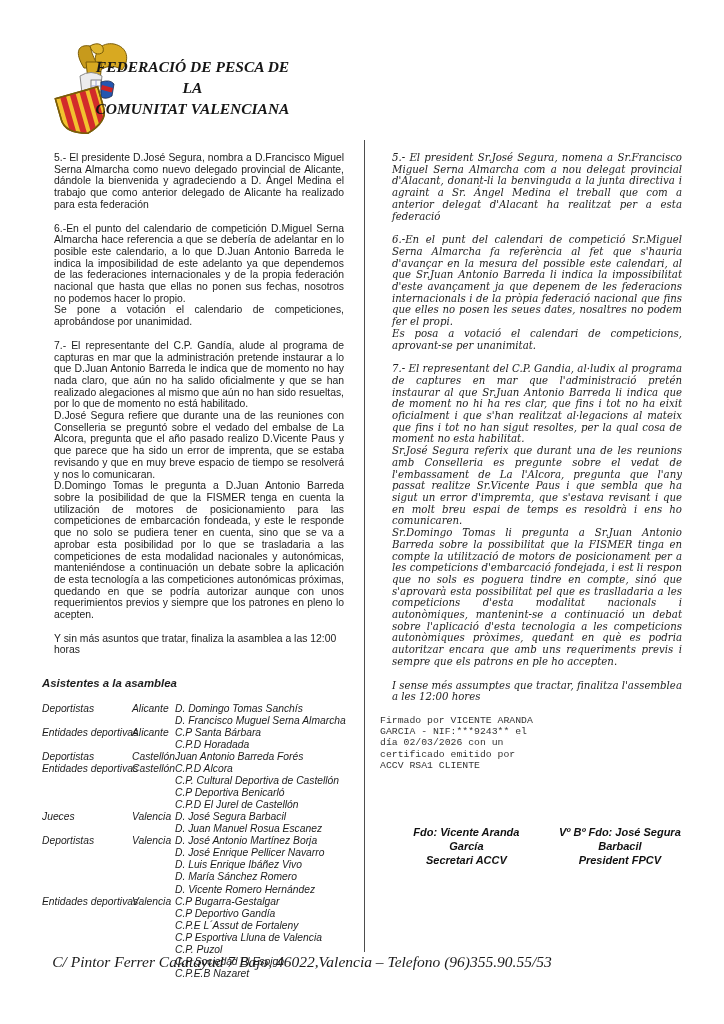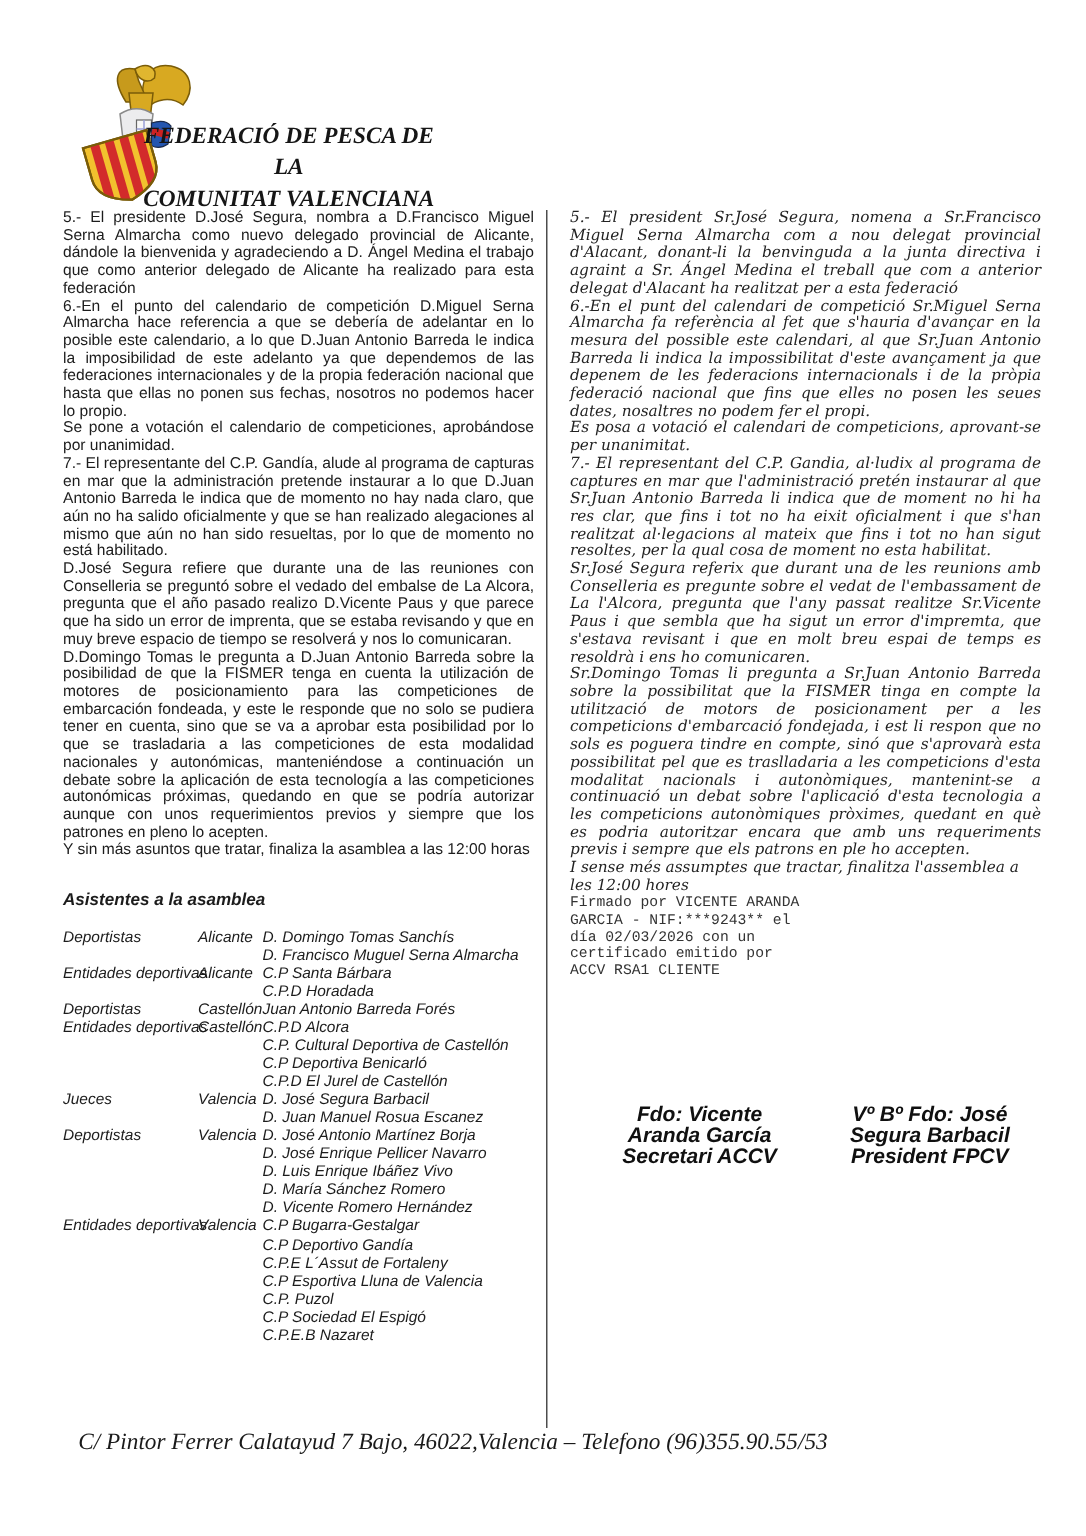--- a/index.html
+++ b/index.html
@@ -1,48 +1,48 @@
 <!DOCTYPE html>
 <html><head>
 <meta charset="utf-8">
 <style>
   html,body{margin:0;padding:0;background:#fff;}
   .page{position:relative;width:724px;height:1024px;background:#ffffff;overflow:hidden;
         font-family:"Liberation Sans",sans-serif;color:#1c1c1c;}
 
   
   .logo{position:absolute;left:40px;top:40px;width:100px;height:100px;}
-  .doc-title{position:absolute;left:90px;top:80px;width:205px;text-align:center;
+  .doc-title{position:absolute;left:90px;top:56px;width:205px;text-align:center;
              font-family:"Liberation Serif",serif;font-style:italic;font-weight:bold;
              font-size:15.5px;line-height:21px;color:#161616;}
 
   
   .divider{position:absolute;left:364px;top:140px;width:1px;height:812px;background:#4d4d4d;}
   .col{position:absolute;top:140px;width:314px;font-size:10.4px;line-height:11.7px;text-align:justify;}
   .col-left{left:42px;}
   .col-right{left:380px;font-family:"DejaVu Serif",serif;font-style:italic;font-size:10.2px;color:#222;}
-  .col p{margin:0;white-space:pre-line;}
+  .col p{margin:12px;white-space:pre-line;}
   .p-gap{margin-top:14px;}
   .p-gap2{margin-top:21px;}
   .closing{margin-top:10px;text-align:left;}
   .closing-v{margin-top:28px;text-align:left;}
 
   
   .att-title{margin-top:22px;font-weight:bold;font-style:italic;font-size:11.4px;text-align:left;}
   .att-table{margin-top:13px;font-style:italic;font-size:10.3px;text-align:left;}
   .att-row{display:flex;line-height:12.05px;}
   .att-role{width:90px;flex:none;white-space:nowrap;}
   .att-province{width:43px;flex:none;white-space:nowrap;}
   .att-name{flex:1;white-space:nowrap;}
 
   
   .cert{margin-top:0;font-family:"Liberation Mono",monospace;font-style:normal;
         font-size:9.8px;line-height:11.2px;color:#333;white-space:pre-line;text-align:left;}
-  .fdo-row{margin-top:83px;display:flex;font-family:"Liberation Sans",sans-serif;
-           font-weight:bold;font-style:italic;font-size:14px;line-height:14px;
+  .fdo-row{margin-top:54px;display:flex;font-family:"Liberation Sans",sans-serif;
+           font-weight:bold;font-style:italic;font-size:11px;line-height:14px;
            text-align:center;color:#101010;}
   .fdo-left{width:145px;margin-left:25px;}
   .fdo-right{width:175px;margin-left:18px;}
 
   
   .footer{position:absolute;left:0;top:953px;width:604px;text-align:center;
           font-family:"Liberation Serif",serif;font-style:italic;font-size:15.5px;color:#1a1a1a;}
 </style>
 </head>
 <body>

